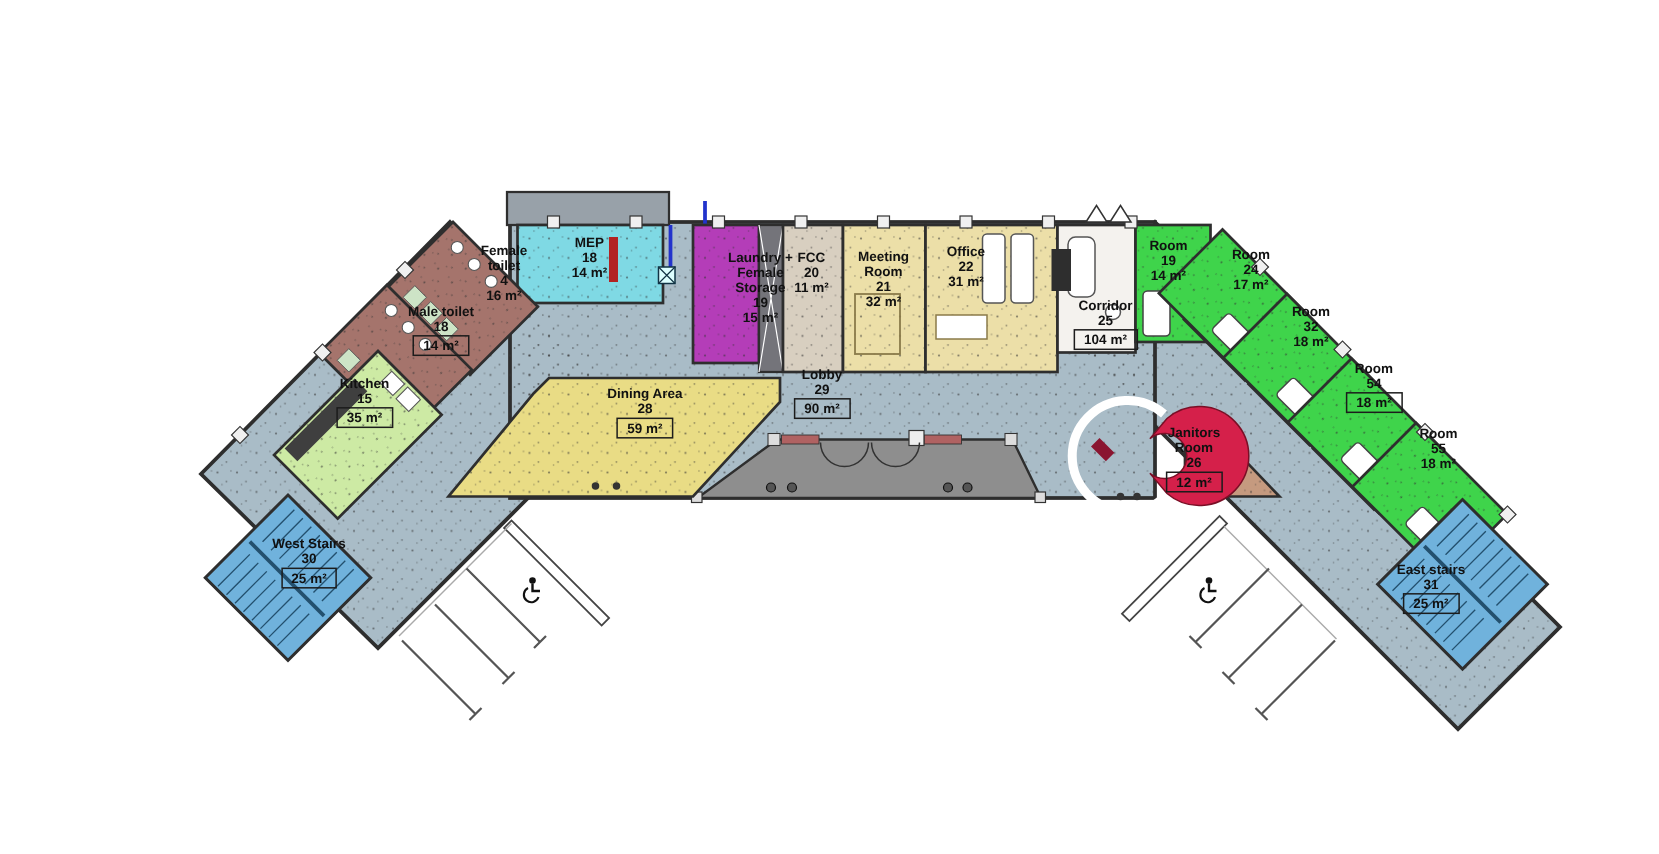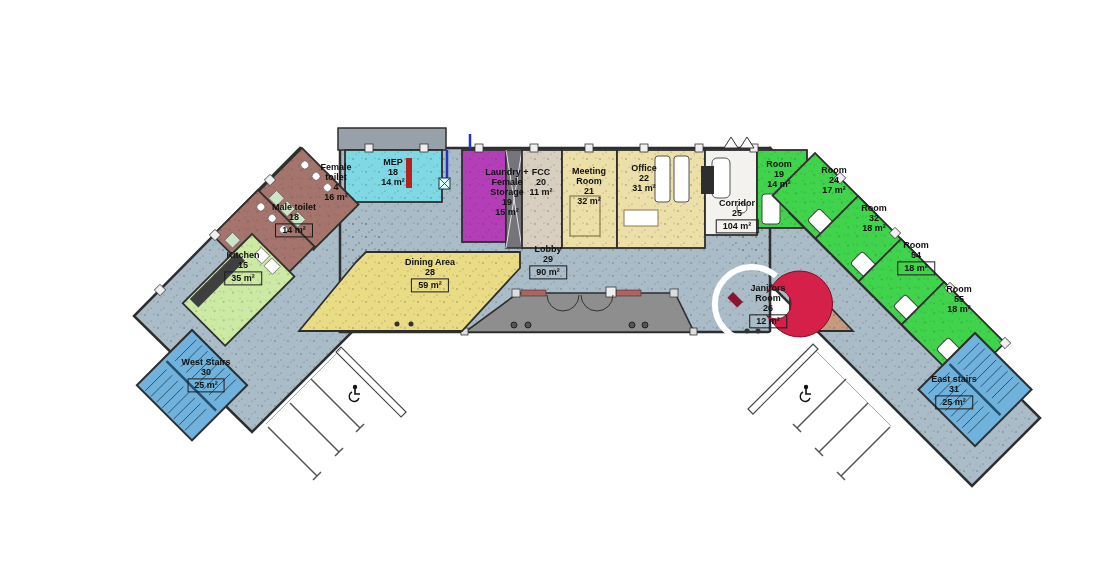--- a/index.html
+++ b/index.html
@@ -328,21 +328,21 @@
 <div class="lbl" style="left:959px;top:299px">
   <span class="ln">Room</span>
   <span class="ln">55</span>
   <span class="ln">18 m²</span>
 </div>
 <div class="lbl" style="left:737px;top:216px">
   <span class="ln">Corridor</span>
   <span class="ln">25</span>
   <span class="boxed">104 m²</span>
 </div>
-<div class="lbl" style="left:768px;top:306px">
+<div class="lbl" style="left:796px;top:306px">
   <span class="ln">Janitors</span>
   <span class="ln">Room</span>
   <span class="ln">26</span>
   <span class="boxed">12 m²</span>
 </div>
 <div class="lbl" style="left:430px;top:275px">
   <span class="ln">Dining Area</span>
   <span class="ln">28</span>
   <span class="boxed">59 m²</span>
 </div>

